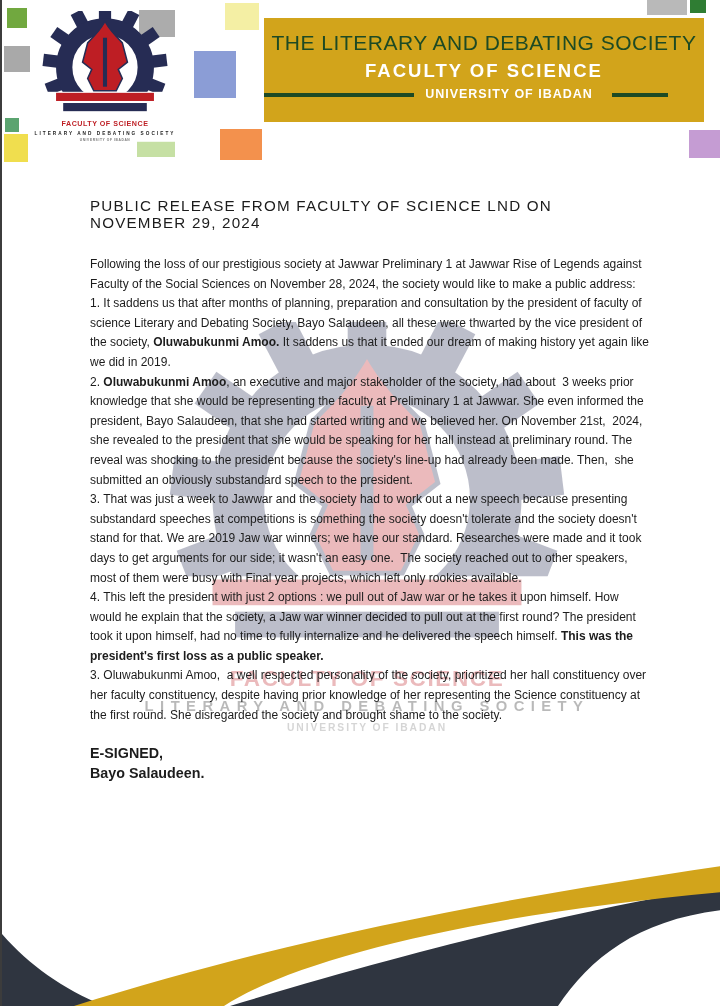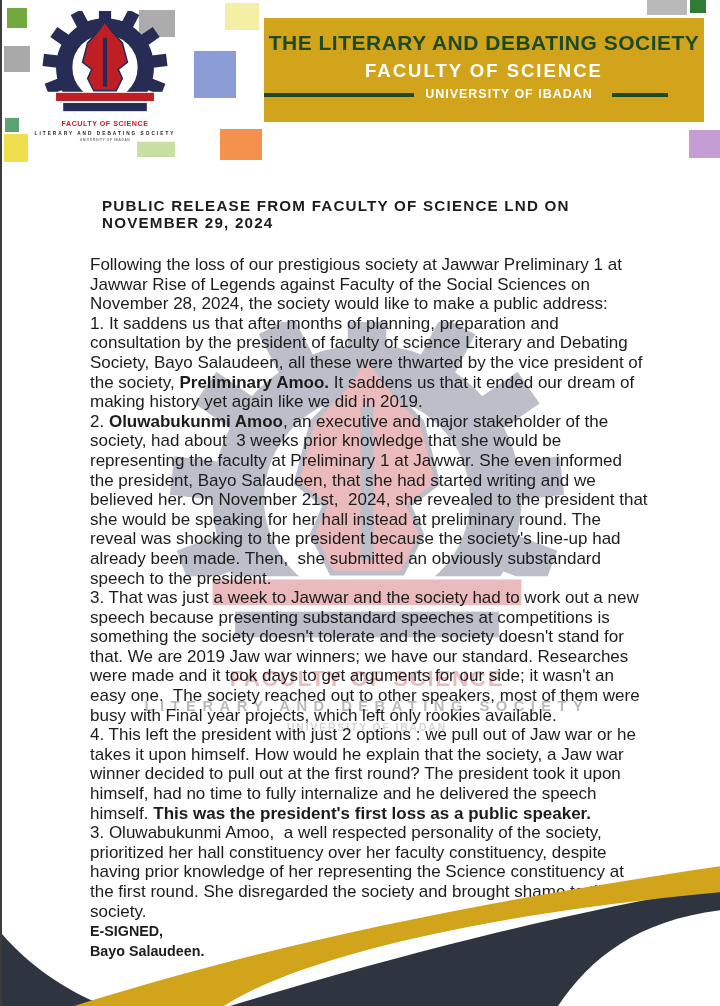--- a/index.html
+++ b/index.html
@@ -6,37 +6,37 @@
   .page{
     position:relative;width:720px;height:1006px;margin:0 auto;
     background:#fff;overflow:hidden;
     font-family:"Liberation Sans",sans-serif;color:var(--text);
     border-left:2px solid #3c3c3c;box-sizing:border-box;
   }
   
   .decor-square{position:absolute;}
   .banner{position:absolute;left:262px;top:18px;width:440px;height:104px;background:var(--gold);}
   .banner-title{position:absolute;left:0;top:13px;width:100%;text-align:center;
-    font-size:21px;font-weight:700;letter-spacing:.5px;color:var(--banner_green);}
+    font-size:21px;font-weight:400;letter-spacing:.5px;color:var(--banner_green);}
   .banner-subtitle{position:absolute;left:0;top:42px;width:100%;text-align:center;
     font-size:18.5px;font-weight:700;letter-spacing:2px;color:#fff;}
   .banner-inst{position:absolute;left:0;top:69px;width:100%;text-align:center;padding-left:50px;
     box-sizing:border-box;font-size:12.5px;font-weight:700;letter-spacing:1px;color:#fff;}
   .banner-rule{position:absolute;height:4px;background:var(--banner_green);}
   .rule-left{left:0;top:75px;width:150px;}
   .rule-right{left:348px;top:75px;width:56px;}
   .logo-header{position:absolute;left:0;top:11px;width:206px;height:131px;z-index:2;}
   
   .watermark{position:absolute;left:40px;top:322px;width:650px;height:412px;opacity:.3;z-index:0;}
   
   .doc{position:absolute;left:88px;top:197px;width:560px;z-index:1;}
-  .doc-title{font-size:15.2px;font-weight:700;letter-spacing:1.2px;margin:0 0 24px 12px;}
-  .body-text p{margin:0;font-size:17px;line-height:19.6px;white-space:pre-wrap;}
+  .doc-title{font-size:15.2px;font-weight:400;letter-spacing:1.2px;margin:0 0 24px 0;}
+  .body-text p{margin:0;font-size:12px;line-height:19.6px;white-space:pre-wrap;}
   .body-text .b{font-weight:700;}
-  .signature{font-size:14.3px;line-height:20px;font-weight:600;}
+  .signature{margin-top:18px;font-size:14.3px;line-height:20px;font-weight:600;}
   
   .footer-svg{position:absolute;left:0;bottom:0;width:720px;height:150px;z-index:3;}
   
   .lnd-faculty-text{font-family:"Liberation Sans",sans-serif;font-weight:700;font-size:7px;letter-spacing:.5px;}
   .lnd-society-text{font-family:"Liberation Sans",sans-serif;font-weight:700;font-size:4.6px;letter-spacing:2px;}
   .lnd-univ-text{font-family:"Liberation Sans",sans-serif;font-weight:700;font-size:3.2px;letter-spacing:.6px;}
 </style>
 </head>
 <body>
 
@@ -107,21 +107,21 @@
     <div class="banner-subtitle">FACULTY OF SCIENCE</div>
     <div class="banner-rule rule-left"></div>
     <div class="banner-inst">UNIVERSITY OF IBADAN</div>
     <div class="banner-rule rule-right"></div>
   </div>
 
   <div class="doc">
     <h1 class="doc-title">PUBLIC RELEASE FROM FACULTY OF SCIENCE LND ON NOVEMBER 29, 2024</h1>
     <div class="body-text">
       <p><span>Following the loss of our prestigious society at Jawwar Preliminary 1 at Jawwar Rise of Legends against Faculty of the Social Sciences on November 28, 2024, the society would like to make a public address:</span></p>
-      <p><span>1. It saddens us that after months of planning, preparation and consultation by the president of faculty of science Literary and Debating Society, Bayo Salaudeen, all these were thwarted by the vice president of the society, </span><span class="b">Preliminary Amoo.</span><span> It saddens us that it ended our dream of making history yet again like we did in 2019.</span></p>
+      <p><span>1. It saddens us that after months of planning, preparation and consultation by the president of faculty of science Literary and Debating Society, Bayo Salaudeen, all these were thwarted by the vice president of the society, </span><span class="b">Oluwabukunmi Amoo.</span><span> It saddens us that it ended our dream of making history yet again like we did in 2019.</span></p>
       <p><span>2. </span><span class="b">Oluwabukunmi Amoo</span><span>, an executive and major stakeholder of the society, had about  3 weeks prior knowledge that she would be representing the faculty at Preliminary 1 at Jawwar. She even informed the president, Bayo Salaudeen, that she had started writing and we believed her. On November 21st,  2024, she revealed to the president that she would be speaking for her hall instead at preliminary round. The reveal was shocking to the president because the society's line-up had already been made. Then,  she submitted an obviously substandard speech to the president.</span></p>
       <p><span>3. That was just a week to Jawwar and the society had to work out a new speech because presenting substandard speeches at competitions is something the society doesn't tolerate and the society doesn't stand for that. We are 2019 Jaw war winners; we have our standard. Researches were made and it took days to get arguments for our side; it wasn't an easy one.  The society reached out to other speakers, most of them were busy with Final year projects, which left only rookies available.</span></p>
       <p><span>4. This left the president with just 2 options : we pull out of Jaw war or he takes it upon himself. How would he explain that the society, a Jaw war winner decided to pull out at the first round? The president took it upon himself, had no time to fully internalize and he delivered the speech himself. </span><span class="b">This was the president's first loss as a public speaker.</span></p>
       <p><span>3. Oluwabukunmi Amoo,  a well respected personality of the society, prioritized her hall constituency over her faculty constituency, despite having prior knowledge of her representing the Science constituency at the first round. She disregarded the society and brought shame to the society.</span></p>
     </div>
     <div class="signature">
       <div>E-SIGNED,</div>
       <div>Bayo Salaudeen.</div>
     </div>
   </div>

